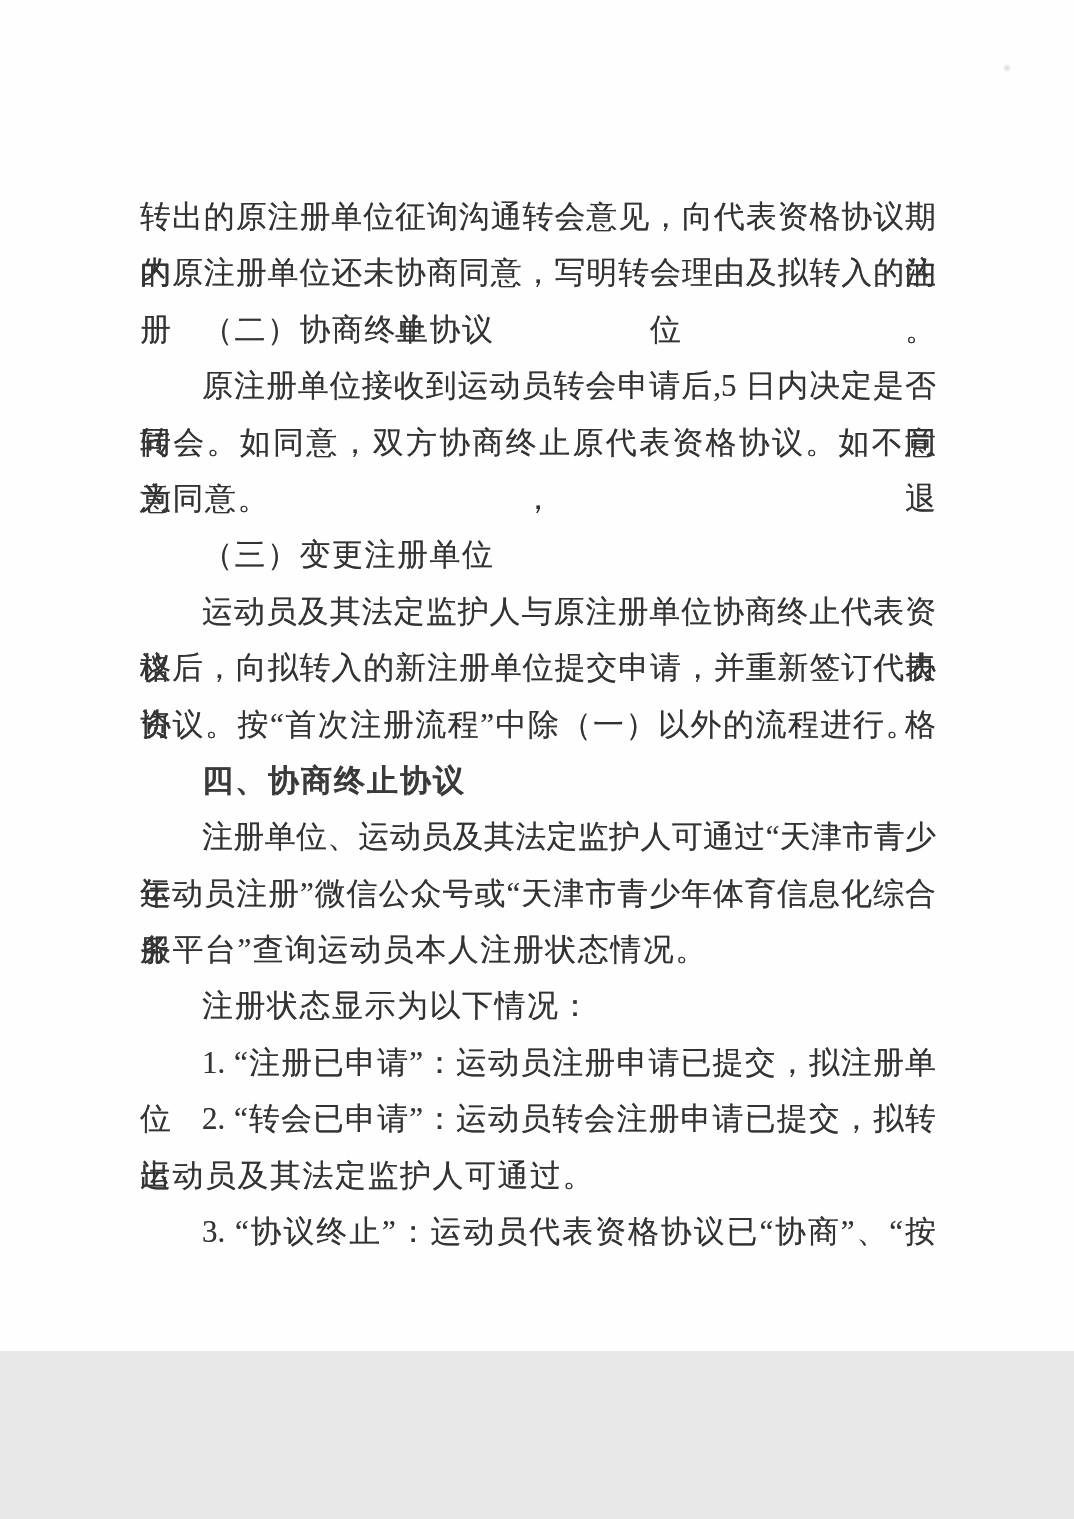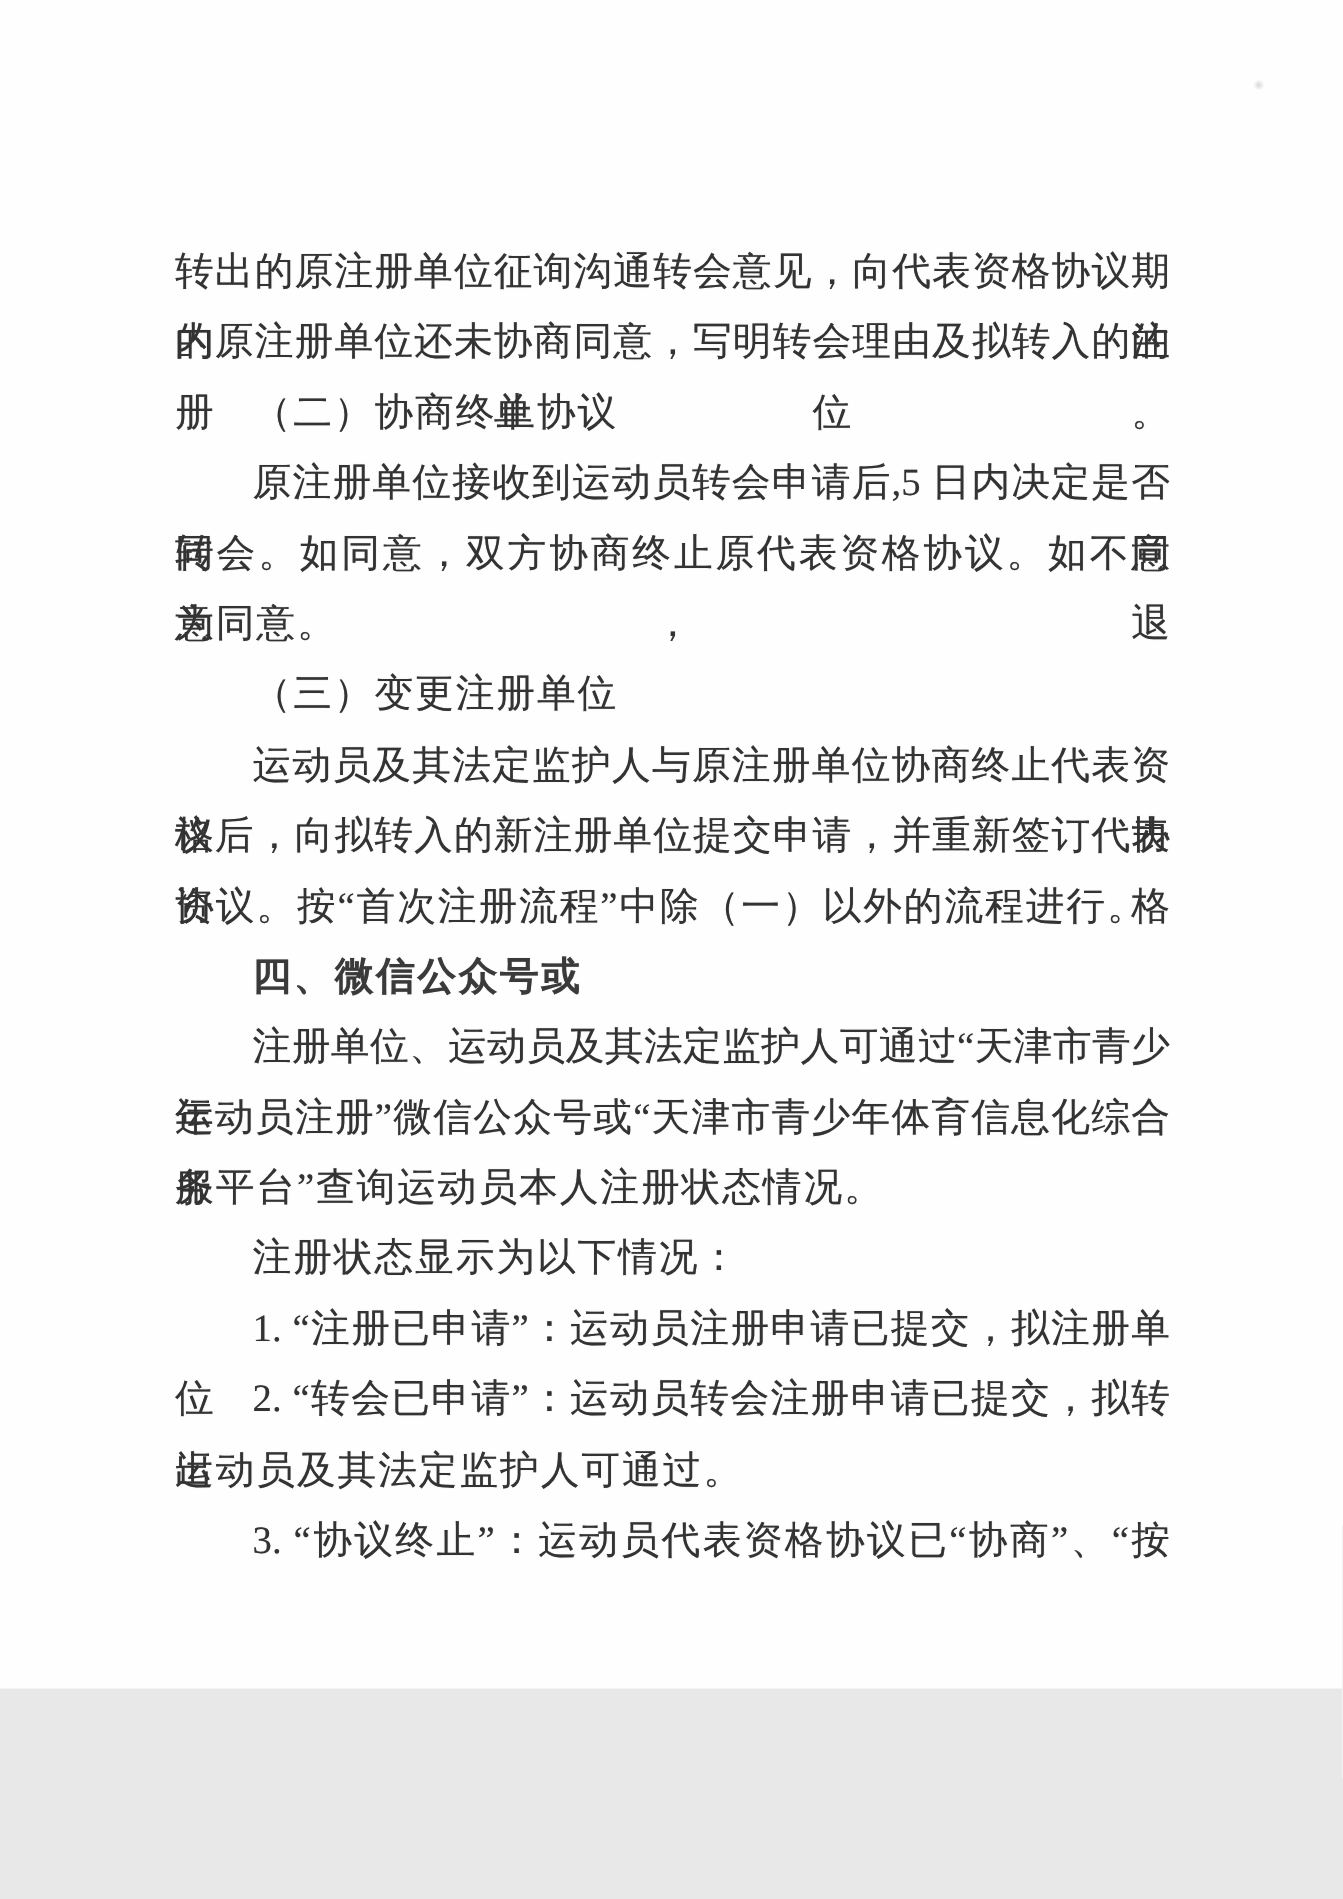--- a/index.html
+++ b/index.html
@@ -83,21 +83,21 @@
       <div class="line justify">转出的原注册单位征询沟通转会意见，向代表资格协议期内的</div>
       <div class="line justify">的原注册单位还未协商同意，写明转会理由及拟转入的注册单位。</div>
       <div class="line indent">（二）协商终止协议</div>
       <div class="line indent justify">原注册单位接收到运动员转会申请后,5 日内决定是否同意</div>
       <div class="line justify">转会。如同意，双方协商终止原代表资格协议。如不同意，退</div>
       <div class="line">为同意。</div>
       <div class="line indent">（三）变更注册单位</div>
       <div class="line indent justify">运动员及其法定监护人与原注册单位协商终止代表资格协</div>
       <div class="line justify">议后，向拟转入的新注册单位提交申请，并重新签订代表资格</div>
       <div class="line">协议。按“首次注册流程”中除（一）以外的流程进行。</div>
-      <div class="line indent heading">四、微信公众号或</div>
+      <div class="line indent heading">四、协商终止协议</div>
       <div class="line indent justify">注册单位、运动员及其法定监护人可通过“天津市青少年</div>
       <div class="line justify">运动员注册”微信公众号或“天津市青少年体育信息化综合服</div>
       <div class="line">务平台”查询运动员本人注册状态情况。</div>
       <div class="line indent">注册状态显示为以下情况：</div>
       <div class="line indent justify">1. “注册已申请”：运动员注册申请已提交，拟注册单位</div>
       <div class="line indent justify">2. “转会已申请”：运动员转会注册申请已提交，拟转出</div>
       <div class="line">运动员及其法定监护人可通过。</div>
       <div class="line indent justify">3. “协议终止”：运动员代表资格协议已“协商”、“按</div>
     </div>
 

